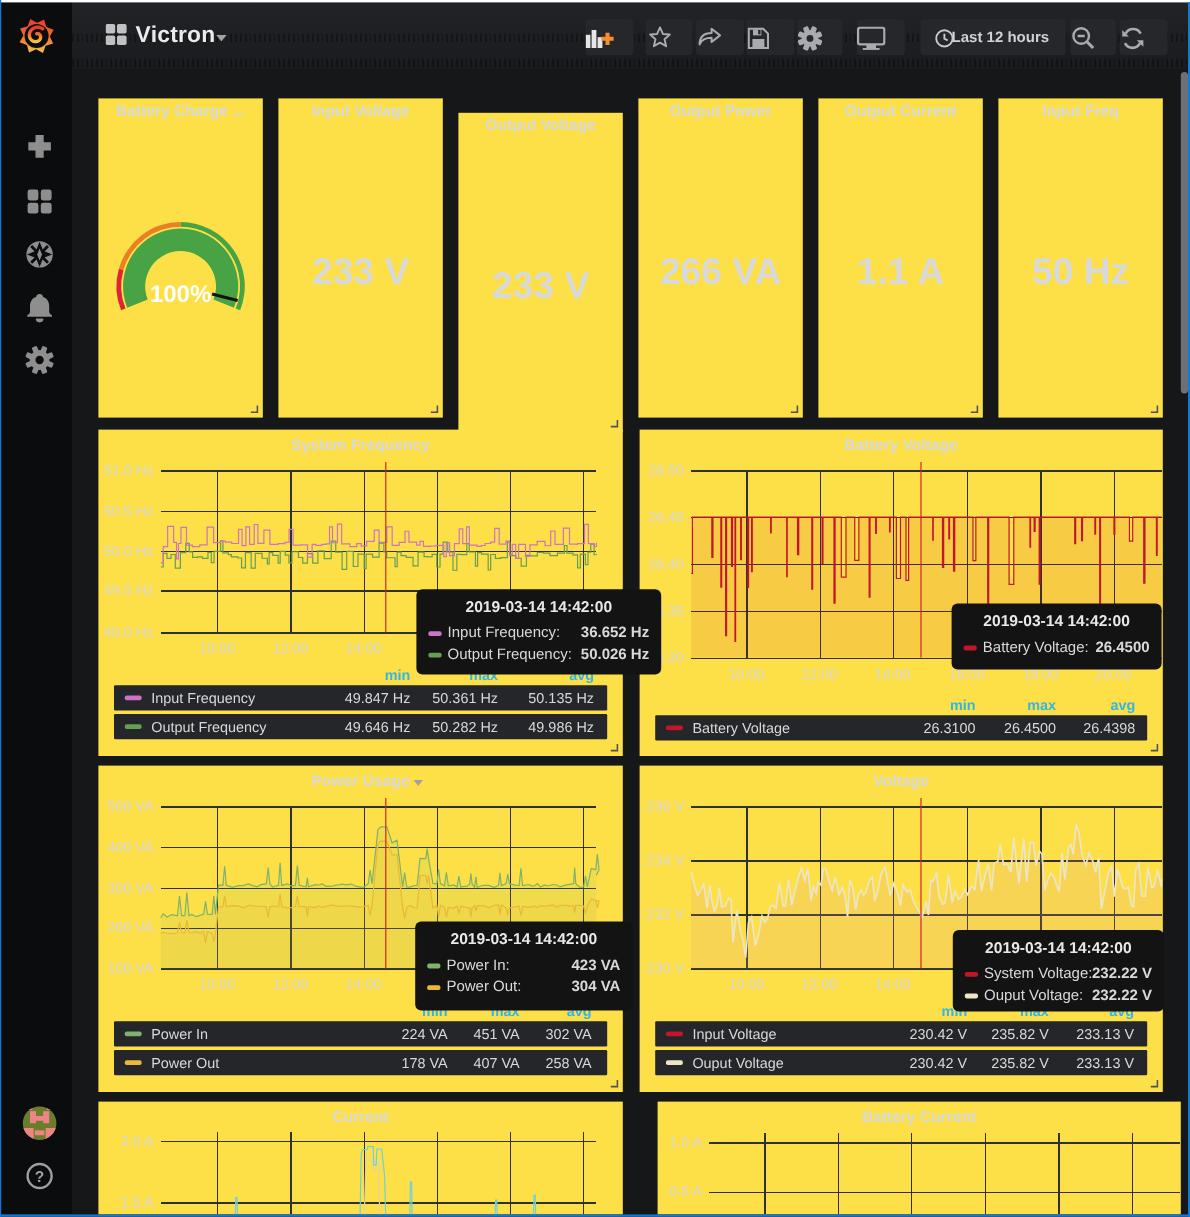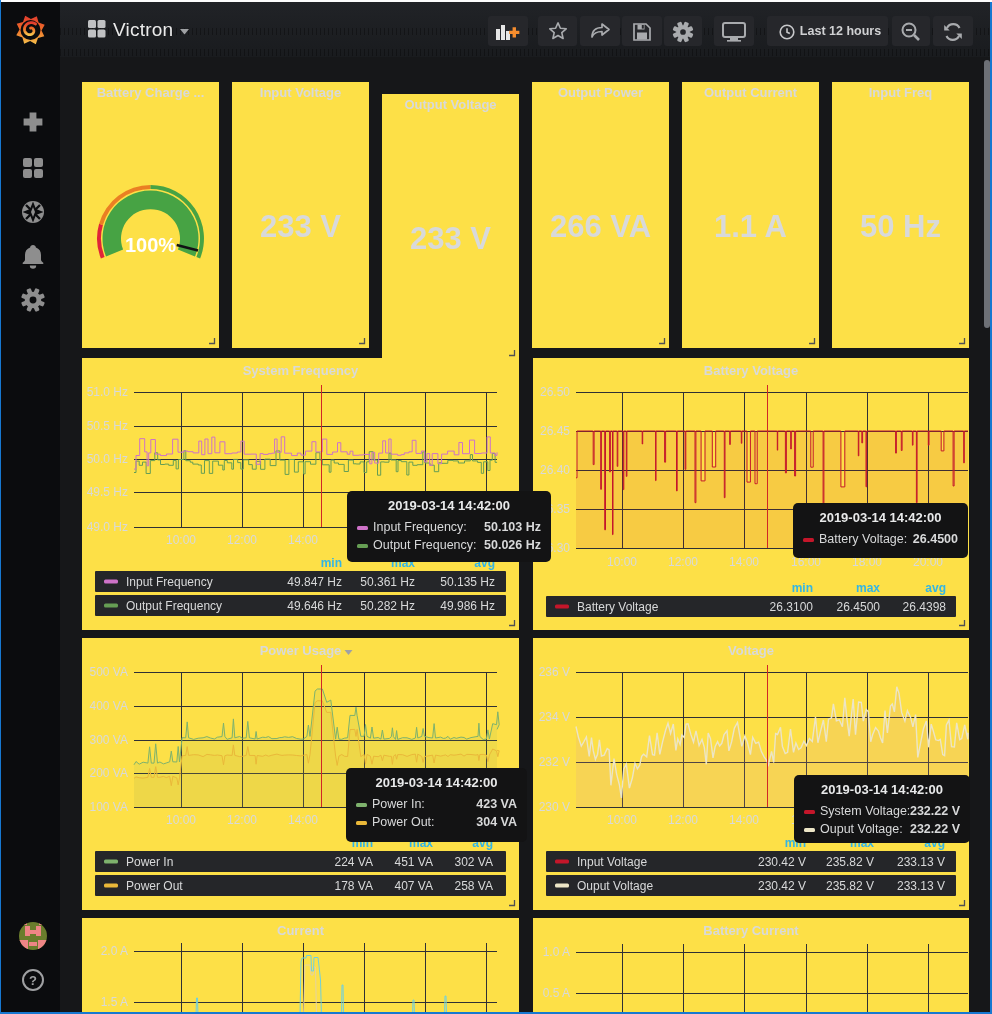--- a/index.html
+++ b/index.html
@@ -6,22 +6,22 @@
 #frame { position:absolute; left:0; top:0; width:992px; height:1014px; background:#161719; }
 #sidebar { position:absolute; left:1px; top:2px; width:59px; height:1010px; background:#0b0c0e; z-index:5; }
 #logo { position:absolute; left:8px; top:8px; }
 #sideicons { position:absolute; left:0; top:0; }
 #navbar { position:absolute; left:60px; top:2px; width:930px; height:55px; background-color:#1e2023;
   background-image:repeating-linear-gradient(90deg, rgba(0,0,0,0.32) 0 1.5px, transparent 1.5px 4px),
   repeating-linear-gradient(90deg, rgba(0,0,0,0.32) 0 1.5px, transparent 1.5px 4px),
   linear-gradient(#212327, #191b1e);
   background-size:100% 7px, 100% 7px, 100% 100%;
   background-position:0 26px, 0 47px, 0 0; background-repeat:no-repeat; z-index:4; }
-#dashtitle { position:absolute; left:53px; top:17px; font-size:19px; color:#ebebeb; font-weight:400; letter-spacing:0.2px; }
-.navbtn { position:absolute; height:30px; background:#26272b; border-radius:3px; text-align:center;
+#dashtitle { position:absolute; left:53px; top:17px; font-size:19px; color:#ebebeb; font-weight:700; letter-spacing:0.2px; }
+.navbtn { position:absolute; height:30px; background:#26272b; border-radius:3px; 
   color:#d0d1d3; font-size:13px; line-height:30px; font-weight:bold; }
 .navbtn svg { display:inline-block; vertical-align:middle; }
 .panel { position:absolute; background:#fde047; }
 .tooltip { position:absolute; box-sizing:border-box; background:#131314; border-radius:5px; z-index:20; padding:7px 10px 8px 10px;
   color:#d8d9da; font-size:12.5px; }
 .tt-title { text-align:center; font-weight:bold; font-size:13px; line-height:16px; color:#e8e9ea; margin-bottom:5px; }
 .tt-row { position:relative; margin-top:1px; height:17px; line-height:17px; }
 .tt-dash { display:inline-block; width:11px; height:4px; border-radius:1.5px; vertical-align:middle; margin-right:5px; }
 .tt-val { position:absolute; right:0; font-weight:bold; }
 #scrollthumb { position:absolute; left:984px; top:60px; width:6px; height:268px; background:#6d7076; border-radius:3px; z-index:30; }
@@ -247,36 +247,36 @@
         <line x1="160.5" y1="25" x2="160.5" y2="94" stroke="#2f3035" stroke-width="1" shape-rendering="crispEdges"></line>
         <line x1="221.5" y1="25" x2="221.5" y2="94" stroke="#2f3035" stroke-width="1" shape-rendering="crispEdges"></line>
         <line x1="282.5" y1="25" x2="282.5" y2="94" stroke="#2f3035" stroke-width="1" shape-rendering="crispEdges"></line>
         <line x1="343.5" y1="25" x2="343.5" y2="94" stroke="#2f3035" stroke-width="1" shape-rendering="crispEdges"></line>
         <line x1="404.5" y1="25" x2="404.5" y2="94" stroke="#2f3035" stroke-width="1" shape-rendering="crispEdges"></line>
         <text x="46" y="37" font-family="'Liberation Sans', sans-serif" font-size="12" fill="#d8d9da" text-anchor="end" font-weight="normal">2.0 A</text>
         <text x="46" y="88" font-family="'Liberation Sans', sans-serif" font-size="12" fill="#d8d9da" text-anchor="end" font-weight="normal">1.5 A</text>
         <path d="M 221.5,99.0 L 222.5,62.0 L 223.0,47.0 L 228.0,47.0 L 229.0,57.0 L 231.0,57.0 L 231.5,49.0 L 233.5,49.0 L 234.5,99.0" stroke="#e5d3a1" fill="none" stroke-width="1"></path>
         <path d="M 52.0,99.0 L 114.0,99.0 L 114.5,80.0 L 115.5,80.0 L 116.0,99.0 L 218.0,99.0 L 219.0,44.0 L 220.0,40.0 L 224.0,40.0 L 224.5,37.5 L 229.0,37.5 L 229.5,53.0 L 231.5,53.0 L 232.0,39.5 L 236.0,39.5 L 237.0,48.0 L 238.5,62.0 L 239.5,99.0 L 259.5,99.0 L 260.0,67.0 L 261.0,67.0 L 261.5,99.0 L 330.5,99.0 L 331.0,82.0 L 332.0,82.0 L 332.5,99.0 L 362.5,99.0 L 363.0,78.0 L 364.0,78.0 L 364.5,99.0 L 415.0,99.0" stroke="#6ed0e0" fill="none" stroke-width="1"></path>
       </svg></div>
-    <div class="panel" style="left:533px;top:918px;width:436px;height:94px"><svg width="436" height="94">
+    <div class="panel" style="left:548px;top:918px;width:436px;height:94px"><svg width="436" height="94">
         <text x="218.0" y="17" font-family="'Liberation Sans', sans-serif" font-size="13" fill="#d8d9da" text-anchor="middle" font-weight="bold">Battery Current</text>
         <line x1="43" y1="34.5" x2="435" y2="34.5" stroke="#2f3035" stroke-width="1" shape-rendering="crispEdges"></line>
         <line x1="43" y1="75.5" x2="435" y2="75.5" stroke="#2f3035" stroke-width="1" shape-rendering="crispEdges"></line>
         <line x1="89.5" y1="26" x2="89.5" y2="94" stroke="#2f3035" stroke-width="1" shape-rendering="crispEdges"></line>
         <line x1="150.5" y1="26" x2="150.5" y2="94" stroke="#2f3035" stroke-width="1" shape-rendering="crispEdges"></line>
         <line x1="211.5" y1="26" x2="211.5" y2="94" stroke="#2f3035" stroke-width="1" shape-rendering="crispEdges"></line>
         <line x1="273.5" y1="26" x2="273.5" y2="94" stroke="#2f3035" stroke-width="1" shape-rendering="crispEdges"></line>
         <line x1="334.5" y1="26" x2="334.5" y2="94" stroke="#2f3035" stroke-width="1" shape-rendering="crispEdges"></line>
         <line x1="395.5" y1="26" x2="395.5" y2="94" stroke="#2f3035" stroke-width="1" shape-rendering="crispEdges"></line>
         <text x="37" y="38" font-family="'Liberation Sans', sans-serif" font-size="12" fill="#d8d9da" text-anchor="end" font-weight="normal">1.0 A</text>
         <text x="37" y="79" font-family="'Liberation Sans', sans-serif" font-size="12" fill="#d8d9da" text-anchor="end" font-weight="normal">0.5 A</text>
       </svg></div>
     <div class="tooltip" style="left:347px;top:491px;width:204px;height:71px;">
       <div class="tt-title">2019-03-14 14:42:00</div>
-      <div class="tt-row"><span class="tt-dash" style="background:#ce72c8"></span><span class="tt-lab" style="">Input Frequency:</span><span class="tt-val">50.103 Hz</span></div>
+      <div class="tt-row"><span class="tt-dash" style="background:#ce72c8"></span><span class="tt-lab" style="">Input Frequency:</span><span class="tt-val">36.652 Hz</span></div>
       <div class="tt-row"><span class="tt-dash" style="background:#669e54"></span><span class="tt-lab" style="">Output Frequency:</span><span class="tt-val">50.026 Hz</span></div>
     </div>
     <div class="tooltip" style="left:793px;top:503px;width:175px;height:55px;">
       <div class="tt-title">2019-03-14 14:42:00</div>
       <div class="tt-row"><span class="tt-dash" style="background:#c4162a"></span><span class="tt-lab" style="">Battery Voltage:</span><span class="tt-val">26.4500</span></div>
     </div>
     <div class="tooltip" style="left:346px;top:768px;width:181px;height:74px;">
       <div class="tt-title">2019-03-14 14:42:00</div>
       <div class="tt-row"><span class="tt-dash" style="background:#7eb26d"></span><span class="tt-lab" style="">Power In:</span><span class="tt-val">423 VA</span></div>
       <div class="tt-row"><span class="tt-dash" style="background:#eab839"></span><span class="tt-lab" style="font-weight:normal;">Power Out:</span><span class="tt-val">304 VA</span></div>

